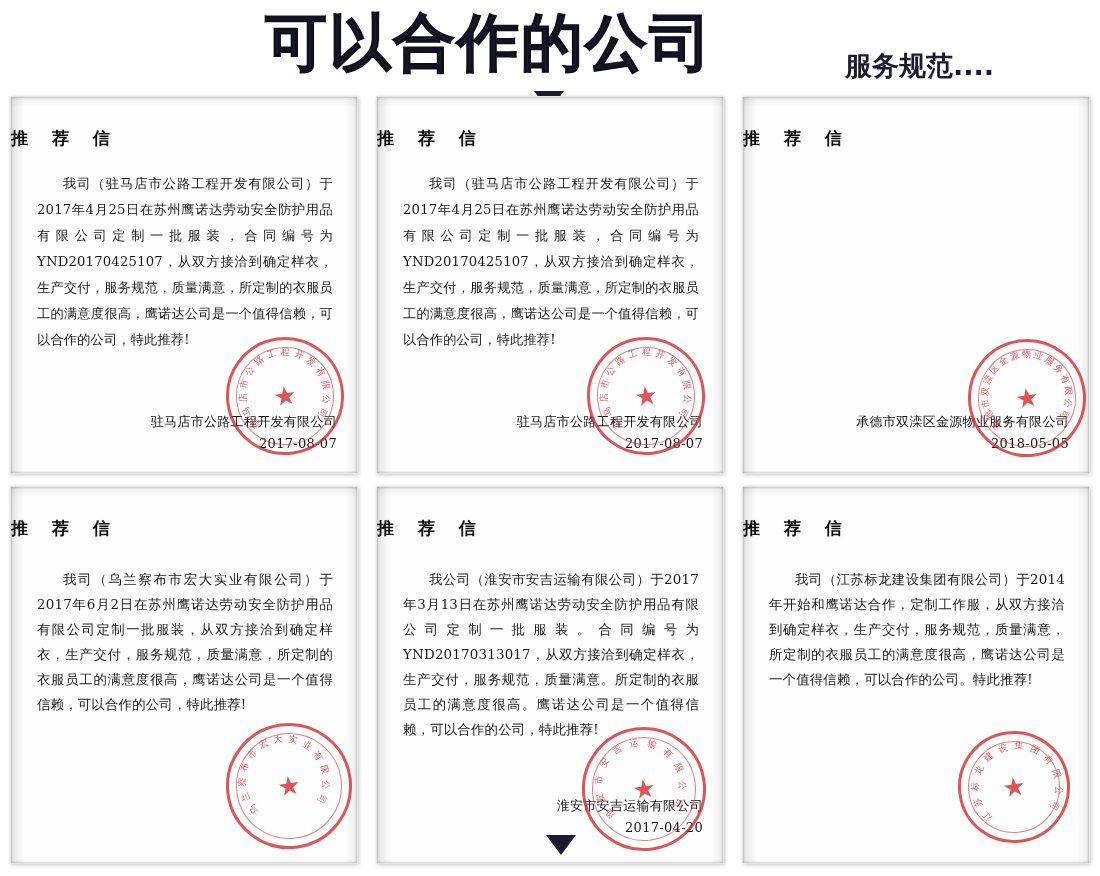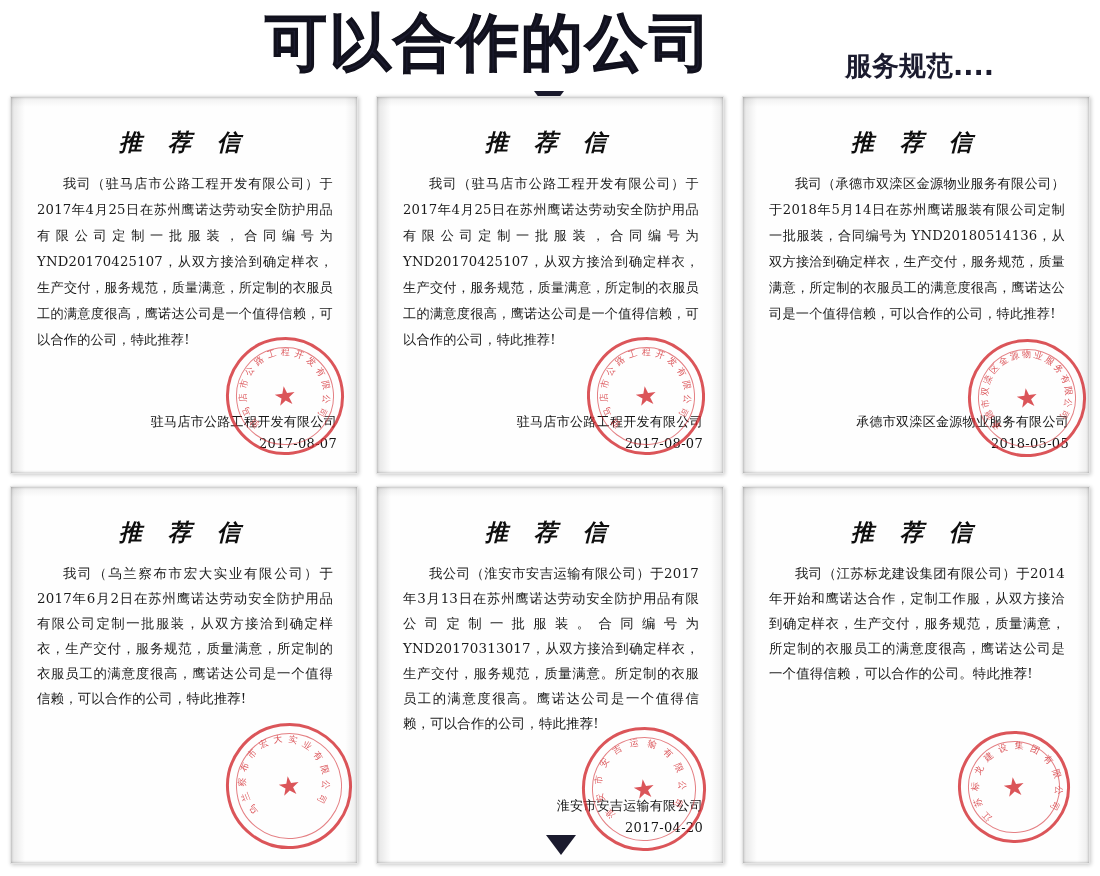--- a/index.html
+++ b/index.html
@@ -84,43 +84,41 @@
       linear-gradient(270deg, rgba(0,0,0,0.07) 0px, rgba(0,0,0,0.0) 12px),
       linear-gradient(180deg, rgba(0,0,0,0.06) 0px, rgba(0,0,0,0.0) 10px);
     pointer-events: none;
   }
 
   .letter-title {
     position: absolute;
     top: 30px;
     left: 0;
     width: 100%;
-    text-align: center;
     font-family: "DejaVu Serif", serif;
-    font-size: 23px;
+    font-size: 17px;
     letter-spacing: 9px;
     color: #0d0d0d;
     font-weight: 600;
-    font-style: italic;
   }
 
   .letter-body {
     position: absolute;
     top: 74px;
     left: 26px;
     right: 24px;
     font-family: "DejaVu Serif", serif;
     font-size: 13.2px;
     line-height: 26px;
     color: #1a1a1a;
     text-align: justify;
     text-indent: 26px;
     letter-spacing: 0.2px;
   }
-  .cell.r1 .letter-body { font-size: 13.4px; line-height: 25px; }
+  .cell.r1 .letter-body { font-size: 13.4px; line-height: 25px; margin-top: 6px; }
 
   .sign-block {
     position: absolute;
     right: 20px;
     bottom: 18px;
     text-align: right;
     font-family: "DejaVu Serif", serif;
     font-size: 13px;
     line-height: 22px;
     color: #151515;
@@ -272,21 +270,20 @@
             <i style="transform: rotate(105.769deg);">公</i>
             <i style="transform: rotate(125deg);">司</i>
           </div>
         </div>
     </div>
   </div>
 
   <div class="cell r0 c2">
     <div class="paper">
       <div class="letter-title">推 荐 信</div>
-      <div class="letter-body">我司（承德市双滦区金源物业服务有限公司）于2018年5月14日在苏州鹰诺服装有限公司定制一批服装，合同编号为 YND20180514136，从双方接洽到确定样衣，生产交付，服务规范，质量满意，所定制的衣服员工的满意度很高，鹰诺达公司是一个值得信赖，可以合作的公司，特此推荐!</div>
       <div class="sign-block">
         <div>承德市双滦区金源物业服务有限公司</div>
         <div>2018-05-05</div>
       </div>
       <div class="stamp s-r0c2">
 
         <div class="stamp-star">
             <span>★</span>
           </div>
       <div class="stamp-text">

